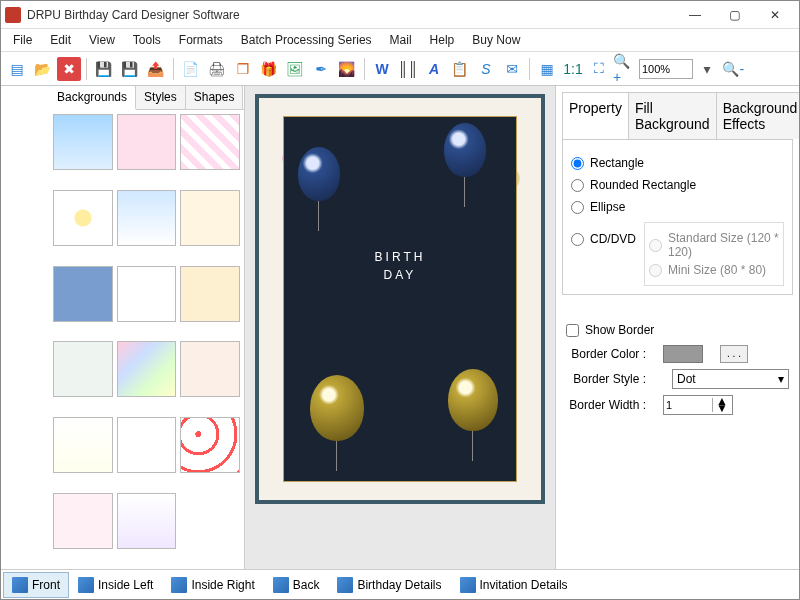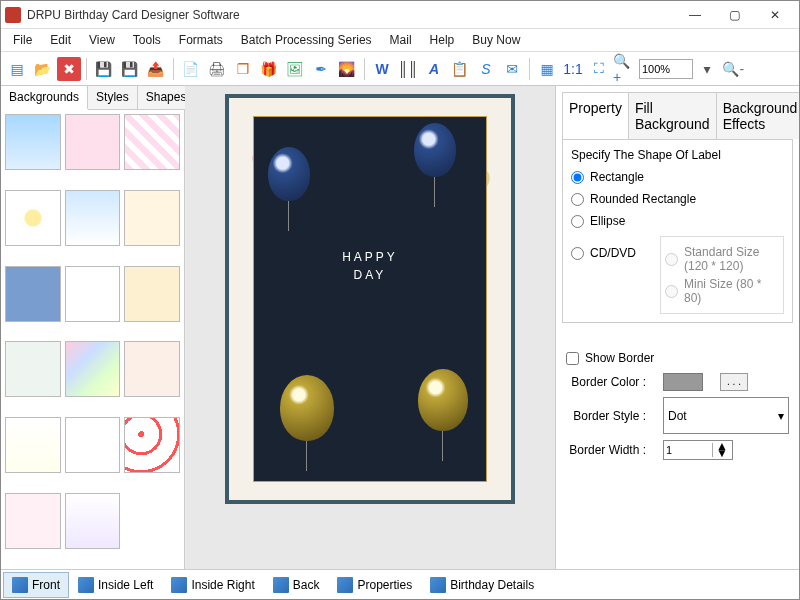--- a/index.html
+++ b/index.html
@@ -8,21 +8,21 @@
 .titlebar .icon { width: 16px; height: 16px; background: #c0392b; border-radius: 2px; margin-right: 6px; }
 .titlebar .title { flex: 1; color: #333; }
 .titlebar .winbtn { width: 40px; height: 28px; display: flex; align-items: center; justify-content: center; color: #333; }
 .menubar { display: flex; gap: 2px; padding: 2px 4px; background: #fff; border-bottom: 1px solid #ddd; }
 .menubar .menu { padding: 2px 8px; color: #222; }
 .toolbar { display: flex; align-items: center; gap: 2px; padding: 2px 4px; background: #fff; border-bottom: 1px solid #c8c8c8; height: 34px; }
 .toolbar .tbtn { width: 24px; height: 24px; display: flex; align-items: center; justify-content: center; font-size: 14px; color: #333; border-radius: 2px; }
 .toolbar .sep { width: 1px; height: 22px; background: #ccc; margin: 0 3px; }
 .toolbar .zoominput { width: 54px; height: 20px; border: 1px solid #aaa; font-size: 11px; padding: 0 2px; }
 .mainrow { display: flex; height: 483px; }
-.leftpanel { width: 184px; border-right: 1px solid #ccc; display: flex; flex-direction: column; }
+.leftpanel { width: 244px; border-right: 1px solid #ccc; display: flex; flex-direction: column; padding-left: 48px; }
 .lefttabs { display: flex; border-bottom: 1px solid #ccc; }
 .lefttabs .tab { padding: 4px 8px; border-right: 1px solid #ccc; background: #f4f4f4; }
 .lefttabs .tab.selected { background: #fff; border-bottom: 2px solid #fff; margin-bottom: -1px; font-weight: 500; }
 .thumbs { flex: 1; overflow: auto; padding: 4px; display: grid; grid-template-columns: repeat(3, 1fr); gap: 4px; }
 .thumb { height: 56px; border: 1px solid #bbb; display: flex; align-items: center; justify-content: center; font-size: 10px; color: #999; overflow: hidden; }
 .canvaswrap { flex: 1; background: #e8e8e8; padding: 8px; display: flex; align-items: flex-start; justify-content: center; overflow: hidden; }
 .card { width: 290px; height: 410px; background: #fff; border: 4px solid #3d5a68; position: relative; }
 .card-floral { position: absolute; inset: 0; background:
   radial-gradient(circle at 12% 15%, rgba(230,120,150,.5) 0 10px, transparent 11px),
   radial-gradient(circle at 88% 20%, rgba(200,180,80,.5) 0 12px, transparent 13px),
@@ -36,28 +36,28 @@
 .balloon.gold { background: radial-gradient(circle at 35% 30%, #fffbe0 0 6px, #bfa638 10px, #5a4a10); }
 .balloon::after { content: ""; position: absolute; left: 48%; top: 100%; width: 1px; height: 30px; background: #888; }
 .rightpanel { width: 244px; border-left: 1px solid #ccc; padding: 6px; overflow: auto; }
 .rightpanel h3 { text-align: center; font-weight: 400; font-size: 14px; padding: 4px 0 10px; }
 .proptabs { display: flex; border-bottom: 1px solid #ccc; }
 .proptabs .tab { padding: 7px 6px; border: 1px solid #ccc; border-bottom: none; background: #f4f4f4; font-size: 14px; margin-right: -1px; }
 .proptabs .tab.selected { background: #fff; position: relative; z-index: 1; }
 .propbody { border: 1px solid #ccc; border-top: none; padding: 8px; }
 .propbody .grouplabel { margin-bottom: 8px; }
 .radrow { display: flex; align-items: center; gap: 6px; margin: 8px 0; }
-.subradios { margin-left: 20px; border: 1px solid #ddd; padding: 4px; font-size: 11px; color: #888; }
+.subradios { margin-left: 4px; border: 1px solid #ddd; padding: 4px; font-size: 11px; color: #888; }
 .subradios .radrow { margin: 4px 0; }
 .borderbox { margin-top: 12px; padding: 8px 4px; }
 .formrow { display: flex; align-items: center; gap: 17px; margin: 6px 0; }
 .formrow label { width: 80px; text-align: right; }
 .swatch { width: 40px; height: 18px; background: #999; border: 1px solid #777; }
 .dotbtn { width: 28px; height: 18px; border: 1px solid #999; background: #f0f0f0; font-size: 10px; text-align: center; line-height: 16px; }
-.selectlike { flex: 1; height: 37px; border: 1px solid #888; background: #fff; padding: 0 4px; display: flex; align-items: center; justify-content: space-between; }
+.selectlike { flex: 1; height: 20px; border: 1px solid #888; background: #fff; padding: 0 4px; display: flex; align-items: center; justify-content: space-between; margin-left: 9px; }
 .spinner { width: 70px; height: 20px; border: 1px solid #888; background: #fff; display: flex; align-items: center; }
 .spinner input { border: none; width: 48px; padding: 0 2px; font-size: 11px; outline: none; }
 .spinner .arrows { display: flex; flex-direction: column; font-size: 7px; line-height: 7px; border-left: 1px solid #aaa; }
 .spinner .arrows span { padding: 0 3px; }
 .bottombar { display: flex; align-items: center; gap: 0; height: 30px; border-top: 1px solid #ccc; background: #fff; padding: 0 2px; }
 .bottombar .btab { display: flex; align-items: center; gap: 4px; padding: 4px 8px; border: 1px solid transparent; }
 .bottombar .btab.selected { background: #e0eef8; border: 1px solid #9bb8d0; }
 .bottombar .bicon { width: 16px; height: 16px; background: linear-gradient(135deg, #4a90d9, #2c6db5); border-radius: 1px; }
 
 .bg-clouds { background: linear-gradient(#a8d8ff, #e0f0ff); }
@@ -119,21 +119,21 @@
   <div class="tbtn" style="color:#2a9f54">🌄</div>
   <div class="sep"></div>
   <div class="tbtn" style="color:#2a5fd4;font-weight:bold">W</div>
   <div class="tbtn" style="color:#333">║║</div>
   <div class="tbtn" style="color:#2a5fd4;font-style:italic;font-weight:bold">A</div>
   <div class="tbtn" style="color:#2a7fd4">📋</div>
   <div class="tbtn" style="color:#2a7fd4;font-style:italic">S</div>
   <div class="tbtn" style="color:#2a7fd4">✉</div>
   <div class="sep"></div>
   <div class="tbtn" style="color:#2a7fd4">▦</div>
-  <div class="tbtn" style="color:#1d4ed8">1:1</div>
+  <div class="tbtn" style="color:#0f766e">1:1</div>
   <div class="tbtn" style="color:#2a7fd4">⛶</div>
   <div class="tbtn" style="color:#2a7fd4">🔍+</div>
   <input class="zoominput" value="100%" style="">
   <div class="tbtn" style="color:#555">▾</div>
   <div class="tbtn" style="color:#2a7fd4">🔍-</div>
 </div>
 
 <div class="mainrow">
   <div class="leftpanel">
     <div class="lefttabs">
@@ -164,35 +164,34 @@
 
   <div class="canvaswrap">
     <div class="card">
       <div class="card-floral"></div>
       <div class="card-dark">
         <div class="balloon blue" style="left:14px;top:30px"></div>
         <div class="balloon blue" style="right:30px;top:6px"></div>
         <div class="balloon gold" style="left:26px;bottom:40px;width:54px;height:66px"></div>
         <div class="balloon gold" style="right:18px;bottom:50px;width:50px;height:62px"></div>
         <div class="card-text">
-          <div>HAPPY</div>
+          <div>BIRTH</div>
           <div>DAY</div>
         </div>
       </div>
     </div>
   </div>
 
   <div class="rightpanel">
     <div class="proptabs">
       <div class="tab selected">Property</div>
       <div class="tab">Fill Background</div>
       <div class="tab">Background Effects</div>
     </div>
     <div class="propbody">
-      <div class="grouplabel">Specify The Shape Of Label</div>
       <div class="radrow">
         <input type="radio" checked="" style="">
         <span>Rectangle</span>
       </div>
       <div class="radrow">
         <input type="radio" style="">
         <span>Rounded Rectangle</span>
       </div>
       <div class="radrow">
         <input type="radio" style="">
@@ -259,19 +258,19 @@
   <div class="btab">
       <div class="bicon"></div>
       <span>Inside Right</span>
     </div>
   <div class="btab">
       <div class="bicon"></div>
       <span>Back</span>
     </div>
   <div class="btab">
       <div class="bicon"></div>
-      <span>Properties</span>
-    </div>
-  <div class="btab">
-      <div class="bicon"></div>
       <span>Birthday Details</span>
     </div>
+  <div class="btab">
+      <div class="bicon"></div>
+      <span>Invitation Details</span>
+    </div>
 </div>
 
 </body></html>

